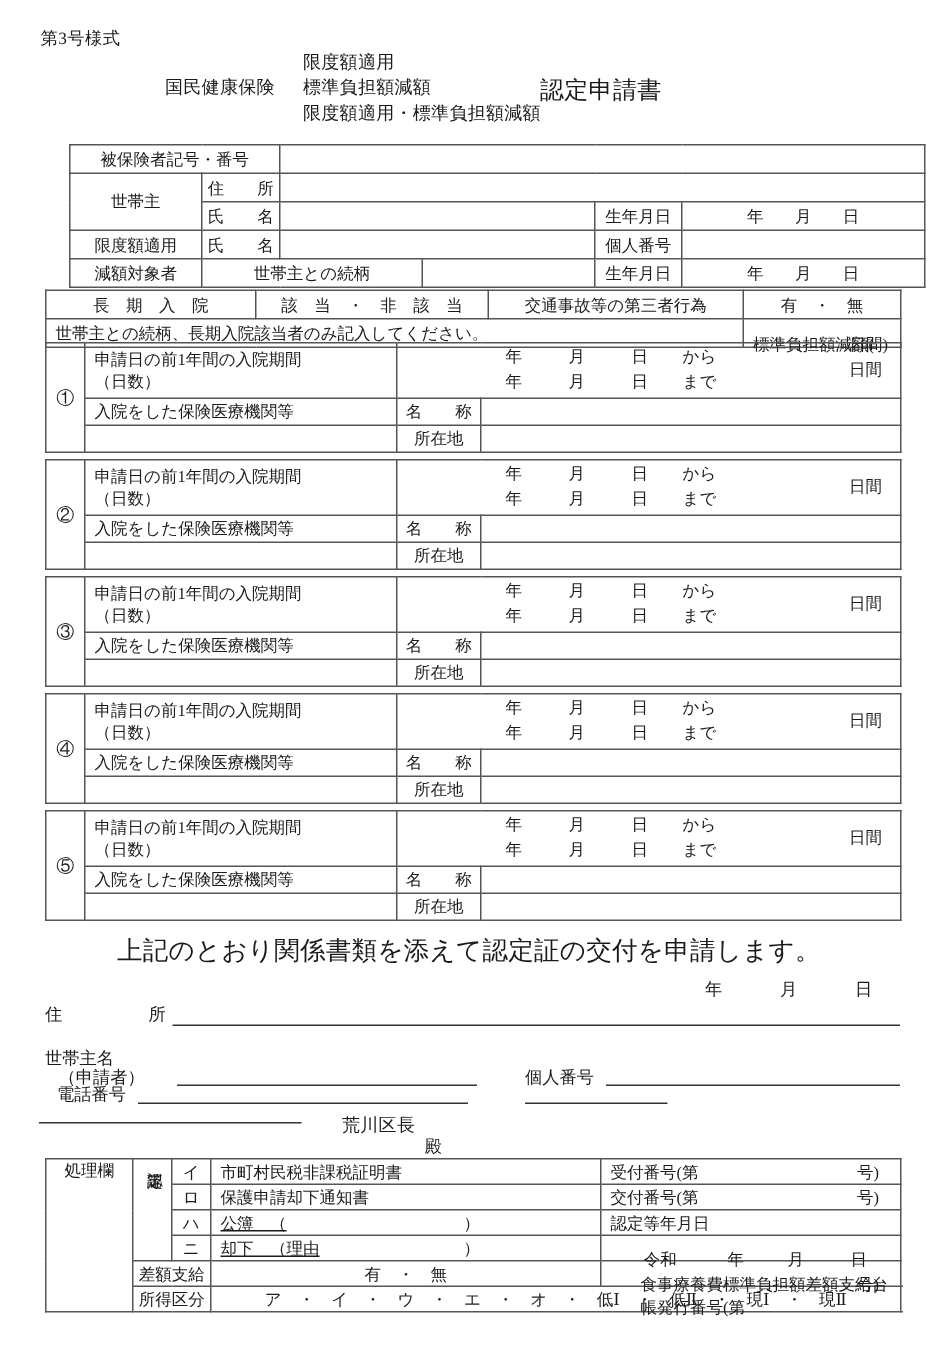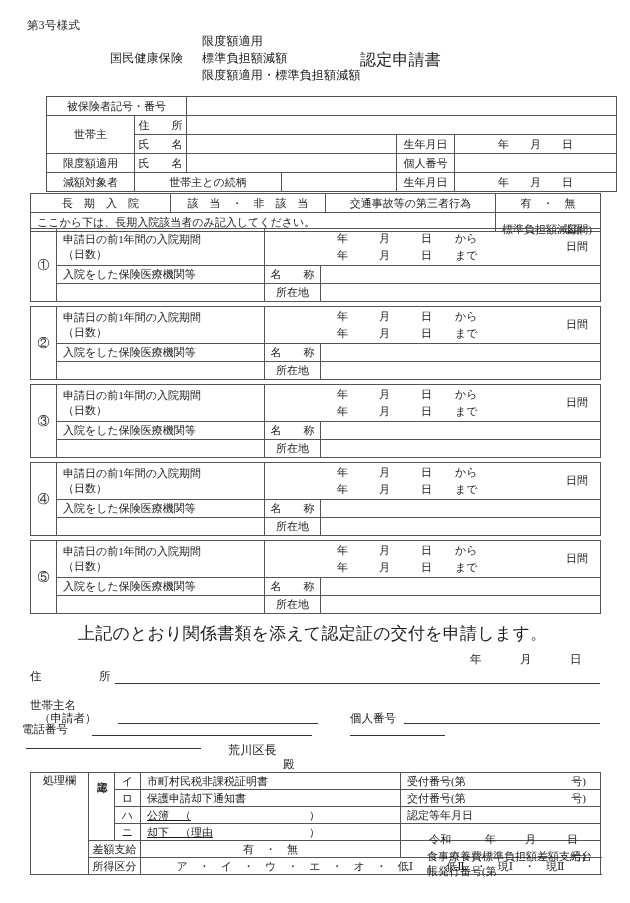--- a/index.html
+++ b/index.html
@@ -256,21 +256,21 @@
         <col style="width:105px">
       </colgroup>
     <tbody>
         <tr>
       <td class="c">長　期　入　院</td>
       <td class="c">該　当　・　非　該　当</td>
       <td class="c">交通事故等の第三者行為</td>
       <td class="c">有　・　無</td>
     </tr>
     <tr>
-      <td class="l" colspan="3">ここから下は、長期入院該当者のみ記入してください。</td>
+      <td class="l" colspan="3">世帯主との続柄、長期入院該当者のみ記入してください。</td>
       <td class="rel" style="width:105px;">
         <span style="position:absolute;left:6px;">標準負担額減額(</span>
         <span style="position:absolute;right:8px;">日間)</span>
       </td>
     </tr>
   </tbody>
     </table>
 
   <table class="tbl blk" id="blk-1" style="top:228px;">
     <colgroup>
@@ -498,21 +498,21 @@
   <div class="lbl" style="left:30px; top:669px;">住　　　　　所</div>
   <div class="uline" style="left:115px; top:683px; width:485px;"></div>
 
   <div class="lbl" style="left:30px; top:698px;">世帯主名</div>
   <div class="lbl" style="left:39px; top:711px;">（申請者）</div>
   <div class="uline" style="left:118px; top:723px; width:200px;"></div>
 
   <div class="lbl" style="left:350px; top:711px;">個人番号</div>
   <div class="uline" style="left:404px; top:723px; width:196px;"></div>
 
-  <div class="lbl" style="left:22px; top:722px;">電話番号</div>
+  <div class="lbl" style="left:38px; top:722px;">電話番号</div>
   <div class="uline" style="left:92px; top:735px; width:220px;"></div>
   <div class="uline" style="left:350px; top:735px; width:95px;"></div>
   <div class="uline" style="left:26px; top:748px; width:175px;"></div>
 
   <div class="mayor">荒川区長</div>
   <div class="dono">殿</div>
 
   <table class="tbl" id="proc-table">
     <colgroup>
       <col style="width:58px">

